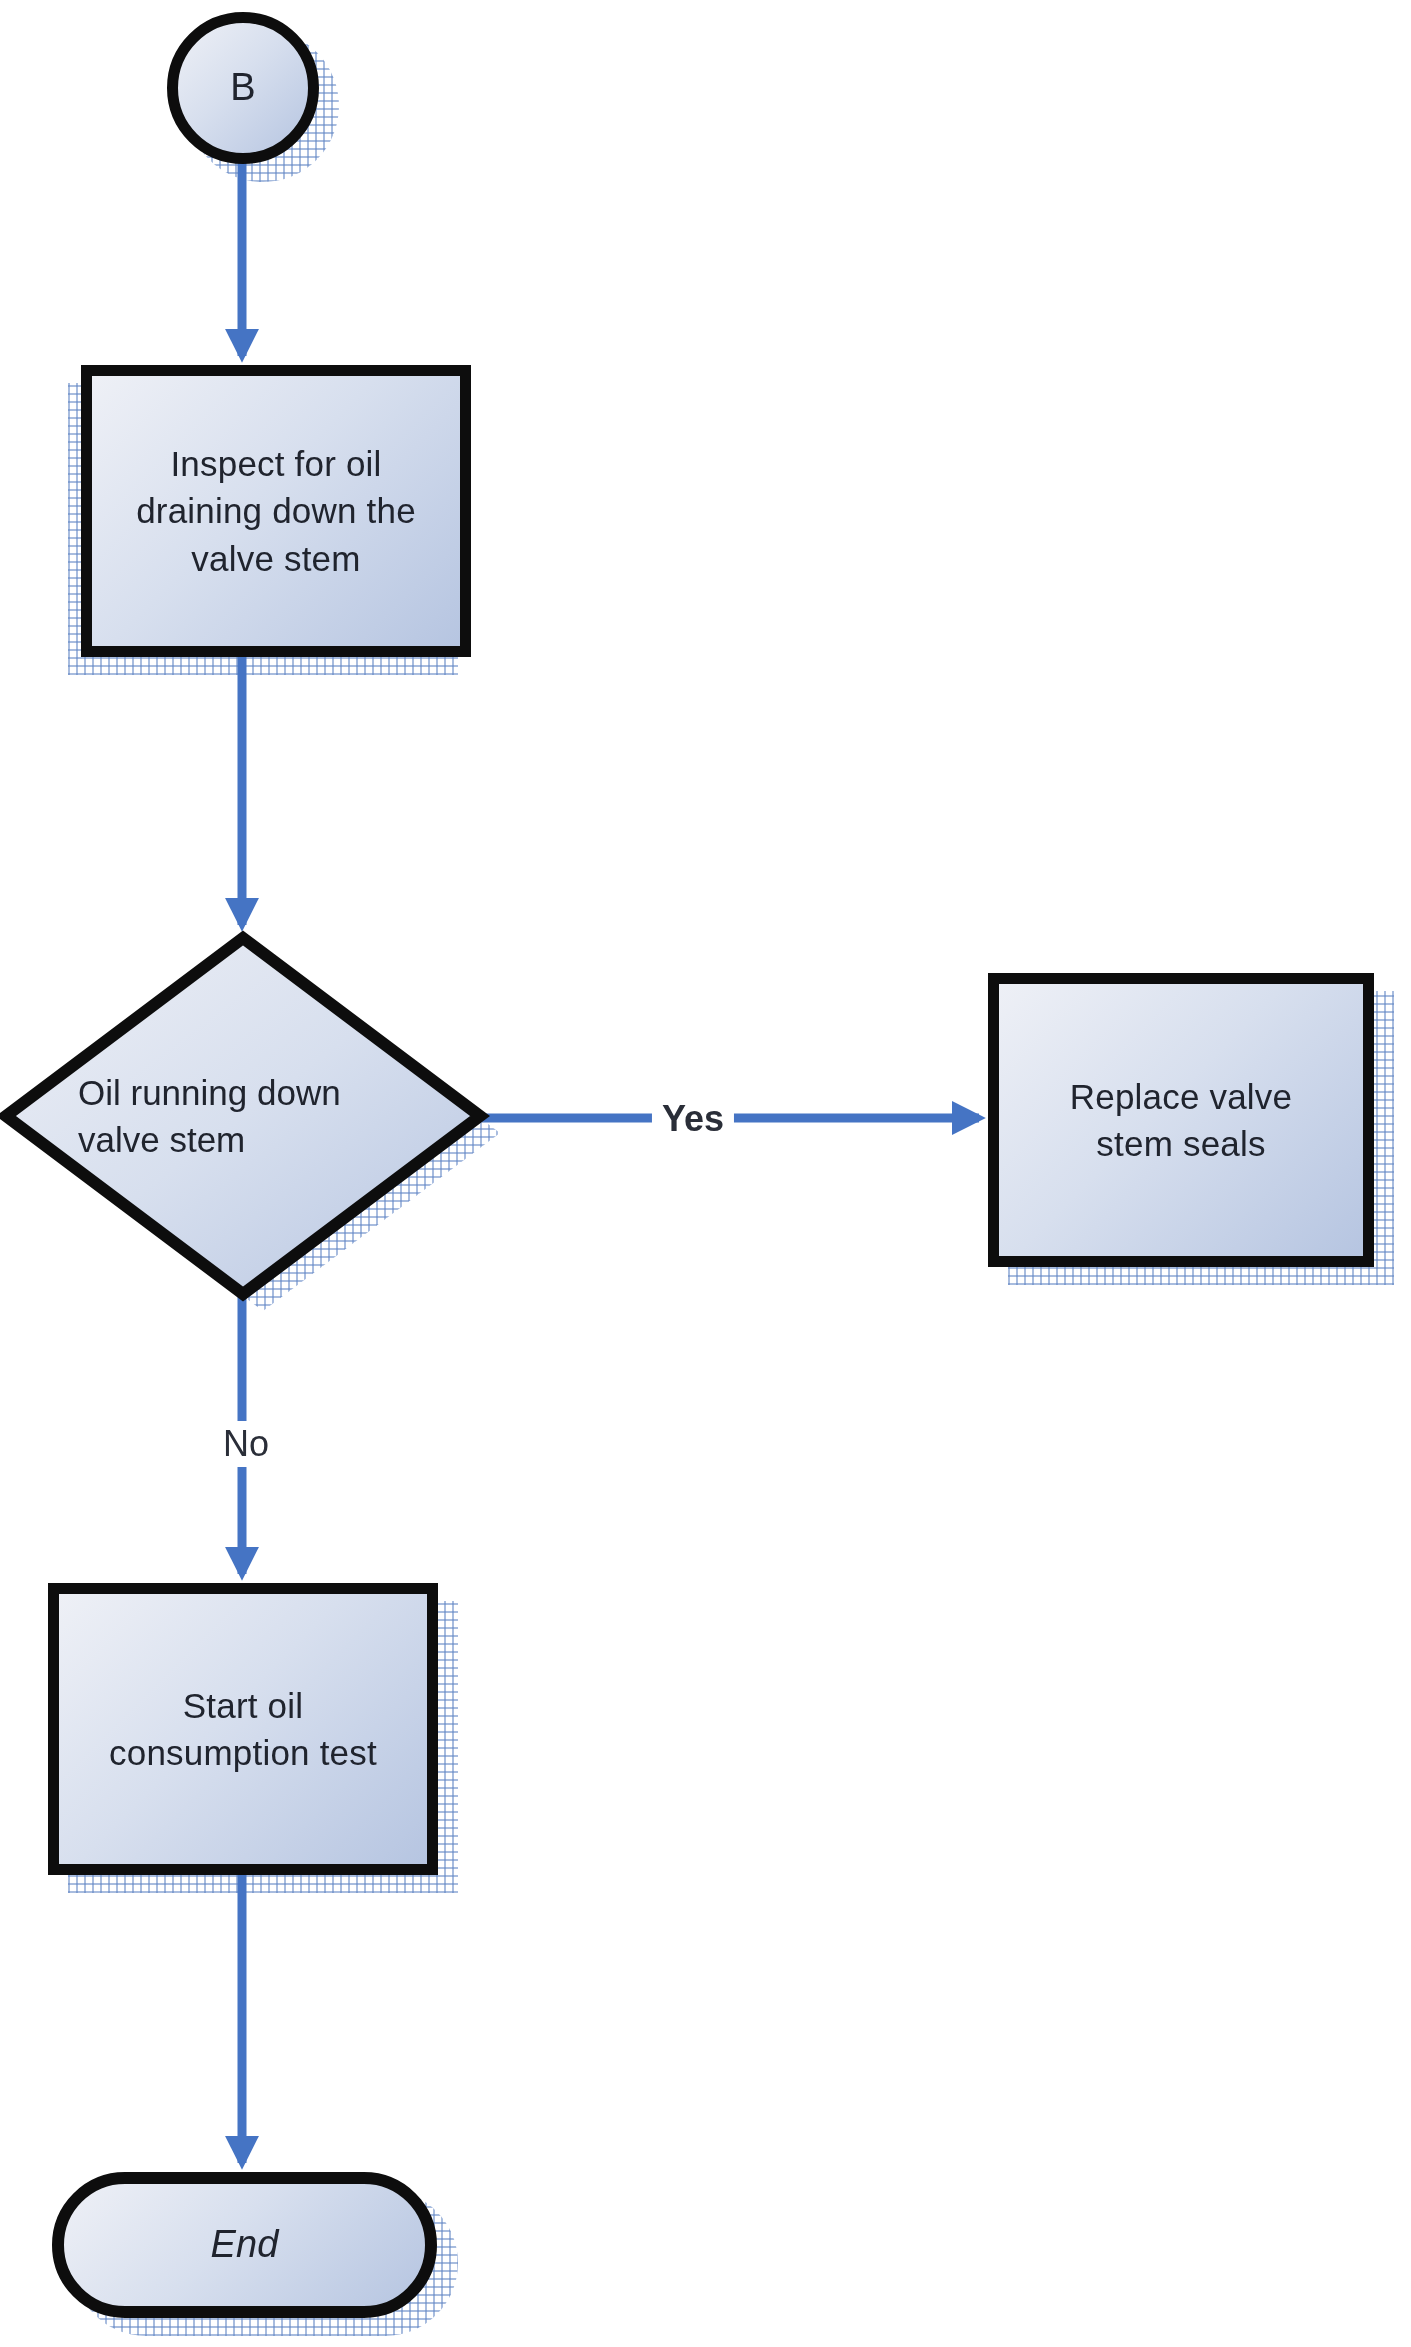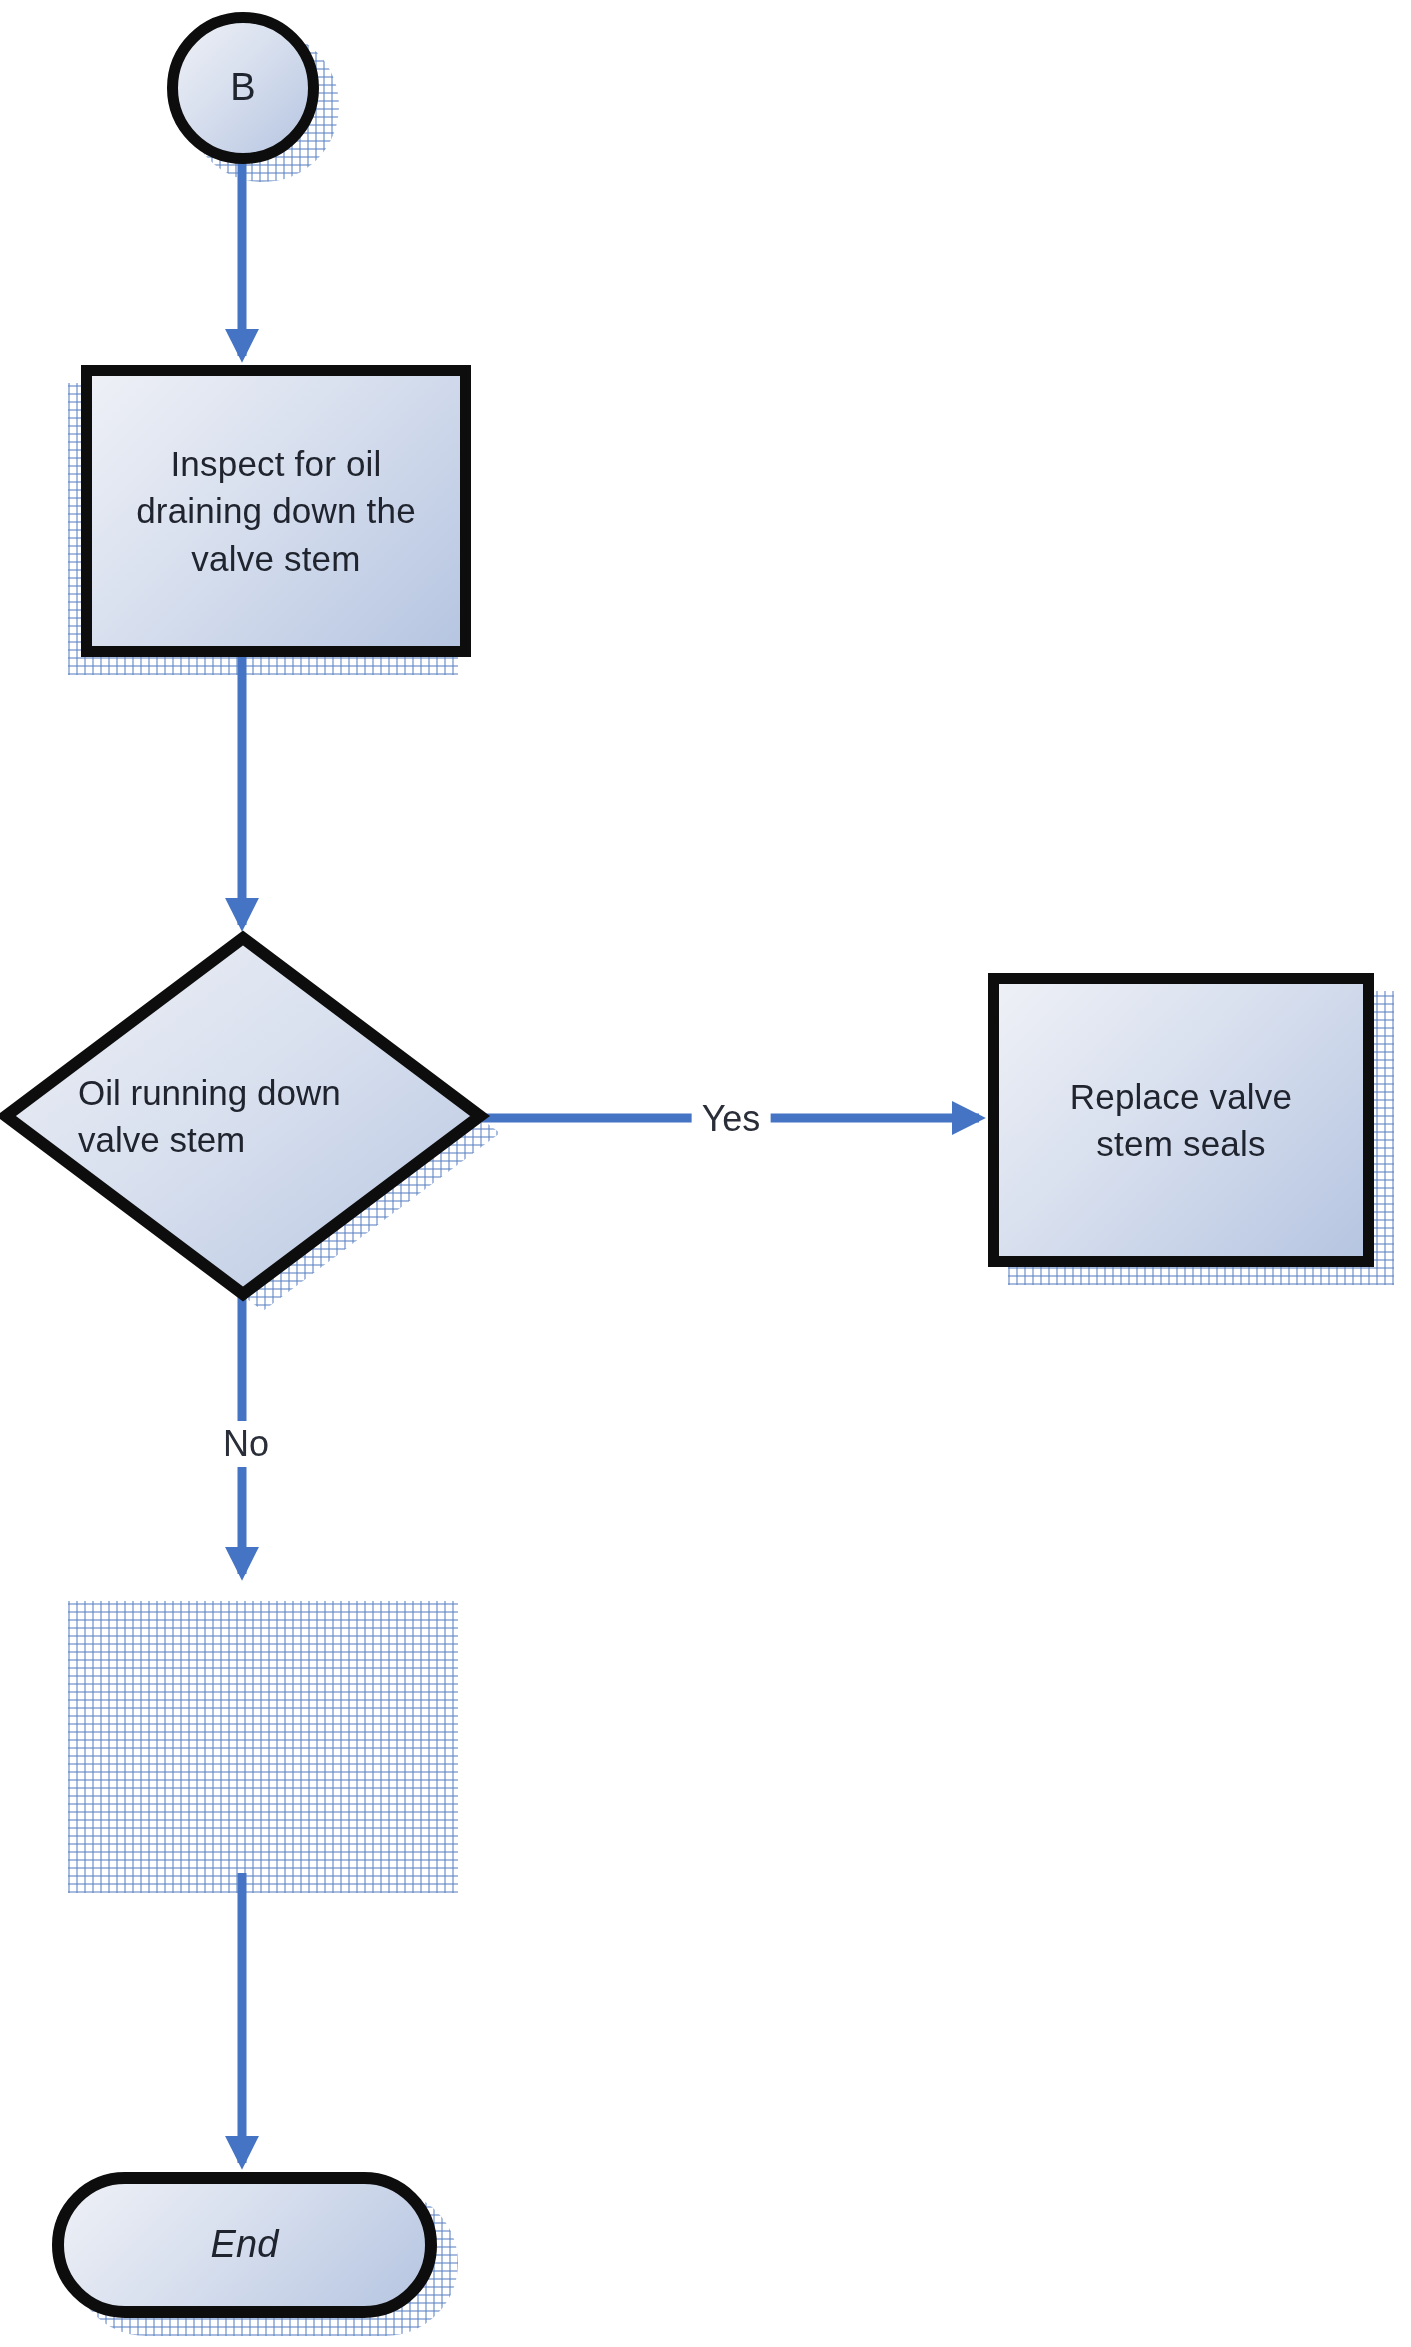--- a/index.html
+++ b/index.html
@@ -105,21 +105,21 @@
   .edge-label {
     position: absolute;
     z-index: 4;
     transform: translate(-50%, -50%);
     background: #ffffff;
     padding: 2px 10px;
     font-size: 36px;
     color: #2a2e38;
     white-space: nowrap;
   }
-  .edge-label.yes { left: 731px; top: 1119px; }
+  .edge-label.yes { left: 693px; top: 1119px; font-weight: bold; }
   .edge-label.no  { left: 246px; top: 1444px; }
 </style>
 </head>
 <body>
 
 <div class="canvas">
 
   <div class="hatch sh-circle"></div>
   <div class="hatch sh-inspect"></div>
   <div class="hatch sh-replace"></div>
@@ -161,20 +161,23 @@
     </defs>
     <polygon points="263,35 500,213 263,391 26,213" fill="url(#hatchp)"></polygon>
     <polygon points="243,18 480,196 243,374 6,196" fill="url(#dg)" stroke="#0d0d0d" stroke-width="12" stroke-linejoin="miter"></polygon>
   </svg>
   <div class="diamond-label">Oil running down valve stem</div>
 
   <div class="shape node-replace">
     <span class="lbl">Replace valve stem seals</span>
   </div>
 
+  <div class="shape node-start">
+    <span class="lbl">Start oil consumption test</span>
+  </div>
 
   <div class="shape node-end">
     <span class="lbl">End</span>
   </div>
 
   <span class="edge-label yes">Yes</span>
   <span class="edge-label no">No</span>
 
 </div>
 

